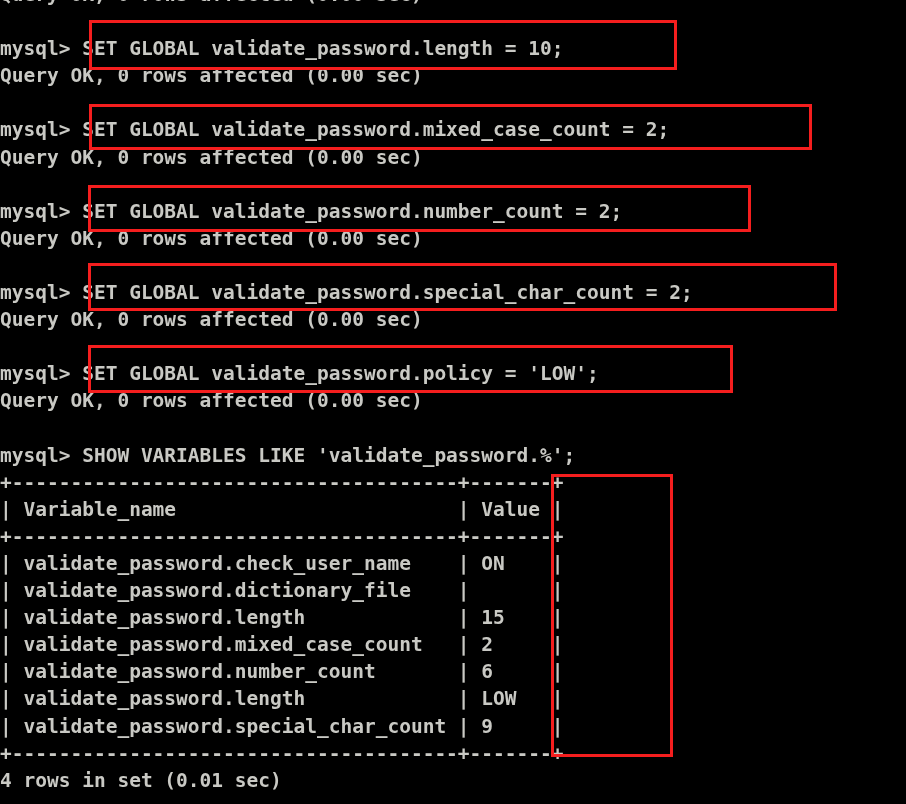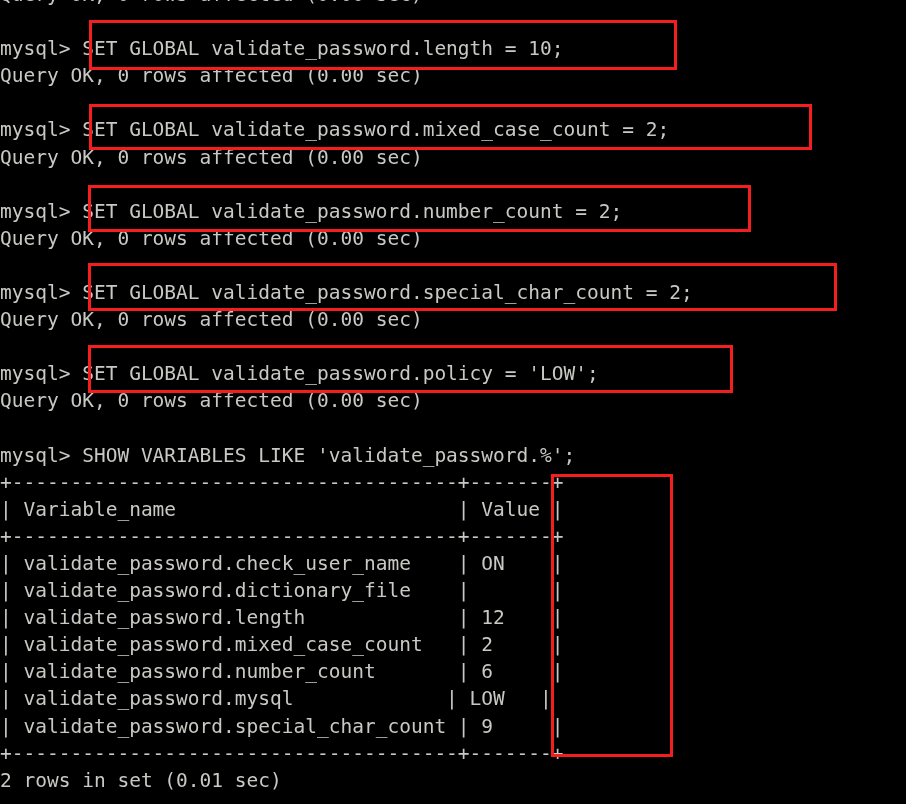--- a/index.html
+++ b/index.html
@@ -26,20 +26,21 @@
     font-family: "DejaVu Sans Mono", "Liberation Mono", monospace;
     font-size: 19.5px;
     line-height: 27.1px;
     letter-spacing: 0px;
     white-space: pre;
     font-weight: 400;
   }
   .term .line {
     height: 27.1px;
     white-space: pre;
+    font-weight: bold;
   }
   .hl {
     position: absolute;
     border: 3px solid #f51e1e;
     box-sizing: border-box;
     pointer-events: none;
     background: transparent;
   }
 </style>
 </head>
@@ -63,27 +64,27 @@
 <span class="line"></span>
 <span class="line">mysql&gt; SET GLOBAL validate_password.policy = 'LOW';</span>
 <span class="line">Query OK, 0 rows affected (0.00 sec)</span>
 <span class="line"></span>
 <span class="line">mysql&gt; SHOW VARIABLES LIKE 'validate_password.%';</span>
 <span class="line">+--------------------------------------+-------+</span>
 <span class="line">| Variable_name                        | Value |</span>
 <span class="line">+--------------------------------------+-------+</span>
 <span class="line">| validate_password.check_user_name    | ON    |</span>
 <span class="line">| validate_password.dictionary_file    |       |</span>
-<span class="line">| validate_password.length             | 12    |</span>
+<span class="line">| validate_password.length             | 15    |</span>
 <span class="line">| validate_password.mixed_case_count   | 2     |</span>
 <span class="line">| validate_password.number_count       | 6     |</span>
-<span class="line">| validate_password.mysql             | LOW   |</span>
+<span class="line">| validate_password.length             | LOW   |</span>
 <span class="line">| validate_password.special_char_count | 9     |</span>
 <span class="line">+--------------------------------------+-------+</span>
-<span class="line">2 rows in set (0.01 sec)</span></pre>
+<span class="line">4 rows in set (0.01 sec)</span></pre>
 
   <div class="hl" style="left: 89px; top: 20px; width: 588px; height: 50px;"></div>
   <div class="hl" style="left: 89px; top: 104px; width: 723px; height: 46px;"></div>
   <div class="hl" style="left: 88px; top: 185px; width: 663px; height: 47px;"></div>
   <div class="hl" style="left: 88px; top: 263px; width: 749px; height: 48px;"></div>
   <div class="hl" style="left: 88px; top: 345px; width: 645px; height: 48px;"></div>
   <div class="hl" style="left: 551px; top: 474px; width: 122px; height: 283px;"></div>
 
 </div>
 

